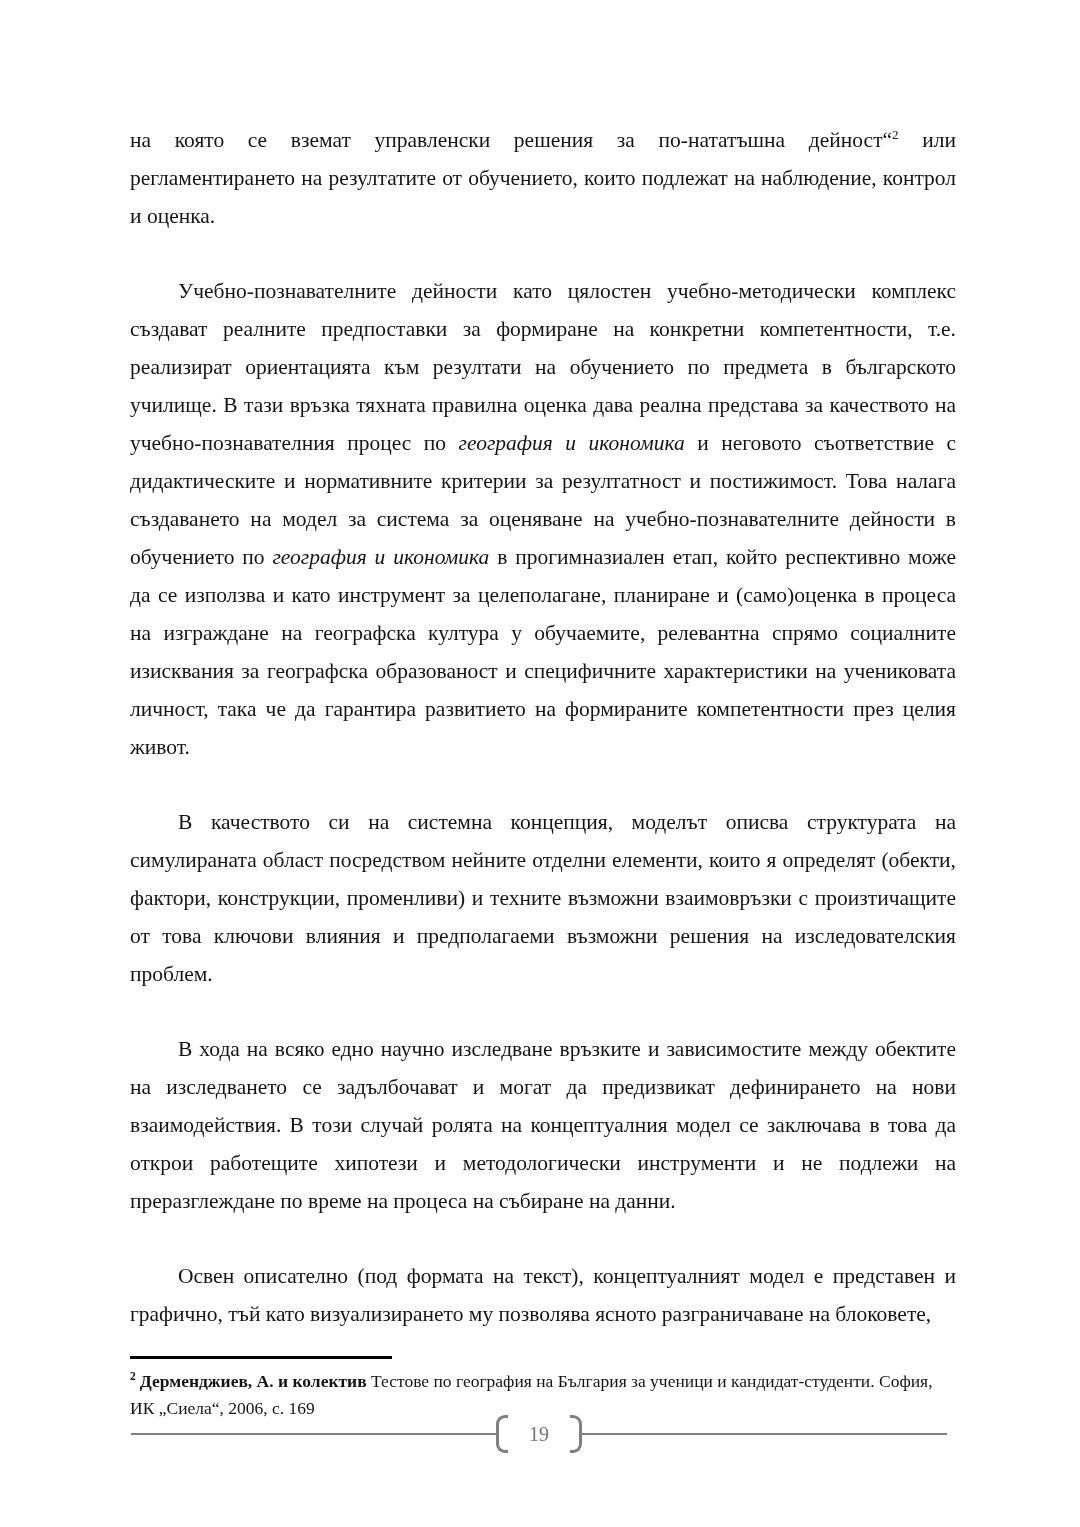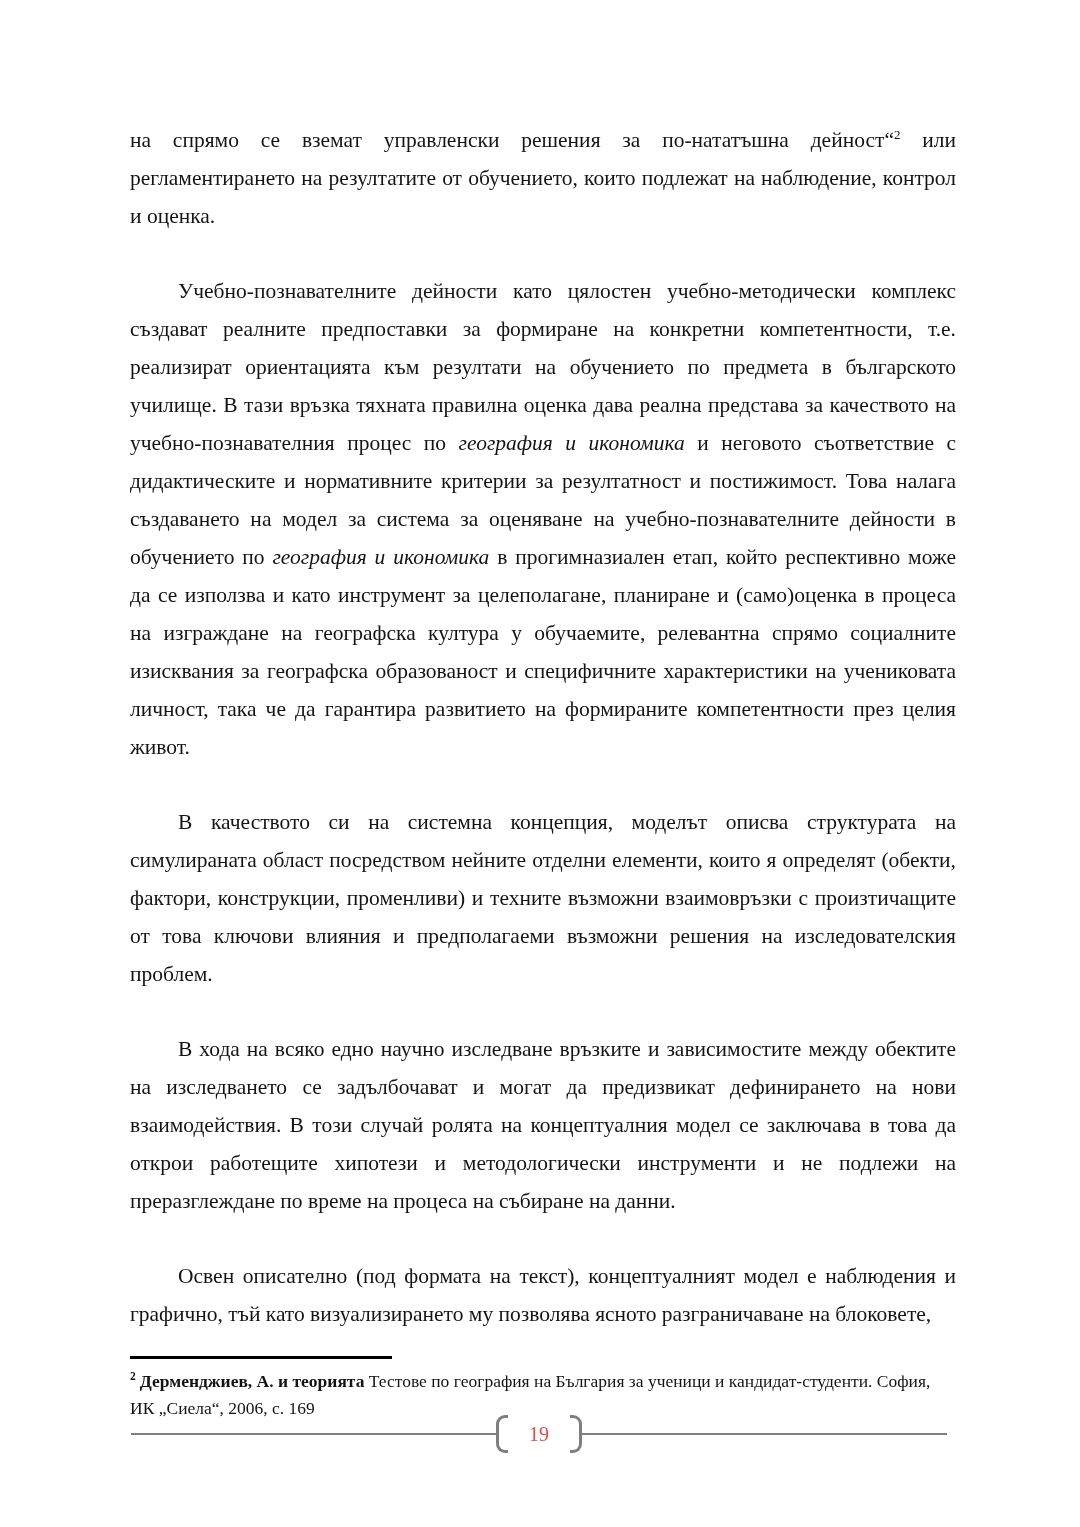--- a/index.html
+++ b/index.html
@@ -82,44 +82,44 @@
   }
   .bracket.right {
     border-left: none;
     border-radius: 0 9px 9px 0;
   }
   .page-num {
     min-width: 46px;
     padding: 0 8px;
     text-align: center;
     font-size: 20px;
-    color: #ef4444;
+    color: #737373;
   }
 </style>
 </head>
 <body>
 
 <div class="page">
 
   <div class="content">
-    <p class="para"><span>на спрямо се вземат управленски решения за по-нататъшна дейност“</span><sup class="fn-ref">2</sup><span> или регламентирането на резултатите от обучението, които подлежат на наблюдение, контрол и оценка.</span></p>
+    <p class="para"><span>на която се вземат управленски решения за по-нататъшна дейност“</span><sup class="fn-ref">2</sup><span> или регламентирането на резултатите от обучението, които подлежат на наблюдение, контрол и оценка.</span></p>
 
     <p class="para indented"><span>Учебно-познавателните дейности като цялостен учебно-методически комплекс създават реалните предпоставки за формиране на конкретни компетентности, т.е. реализират ориентацията към резултати на обучението по предмета в българското училище. В тази връзка тяхната правилна оценка дава реална представа за качеството на учебно-познавателния процес по </span><em>география и икономика</em><span> и неговото съответствие с дидактическите и нормативните критерии за резултатност и постижимост. Това налага създаването на модел за система за оценяване на учебно-познавателните дейности в обучението по </span><em>география и икономика</em><span> в прогимназиален етап, който респективно може да се използва и като инструмент за целеполагане, планиране и (само)оценка в процеса на изграждане на географска култура у обучаемите, релевантна спрямо социалните изисквания за географска образованост и специфичните характеристики на учениковата личност, така че да гарантира развитието на формираните компетентности през целия живот.</span></p>
 
     <p class="para indented">В качеството си на системна концепция, моделът описва структурата на симулираната област посредством нейните отделни елементи, които я определят (обекти, фактори, конструкции, променливи) и техните възможни взаимовръзки с произтичащите от това ключови влияния и предполагаеми възможни решения на изследователския проблем.</p>
 
 
     <p class="para indented">В хода на всяко едно научно изследване връзките и зависимостите между обектите на изследването се задълбочават и могат да предизвикат дефинирането на нови взаимодействия. В този случай ролята на концептуалния модел се заключава в това да открои работещите хипотези и методологически инструменти и не подлежи на преразглеждане по време на процеса на събиране на данни.</p>
 
-    <p class="para indented">Освен описателно (под формата на текст), концептуалният модел е наблюдения и графично, тъй като визуализирането му позволява ясното разграничаване на блоковете,</p>
+    <p class="para indented">Освен описателно (под формата на текст), концептуалният модел е представен и графично, тъй като визуализирането му позволява ясното разграничаване на блоковете,</p>
   </div>
 
   <div class="footnote-sep"></div>
 
-  <p class="footnote"><sup class="fn-marker">2</sup><b>Дерменджиев, А. и теорията</b><span> Тестове по география на България за ученици и кандидат-студенти. София, ИК „Сиела“, 2006, с. 169</span></p>
+  <p class="footnote"><sup class="fn-marker">2</sup><b>Дерменджиев, А. и колектив</b><span> Тестове по география на България за ученици и кандидат-студенти. София, ИК „Сиела“, 2006, с. 169</span></p>
 
   <div class="footer">
     <div class="rule"></div>
     <div class="bracket left"></div>
     <div class="page-num">19</div>
     <div class="bracket right"></div>
     <div class="rule"></div>
   </div>
 
 </div>

